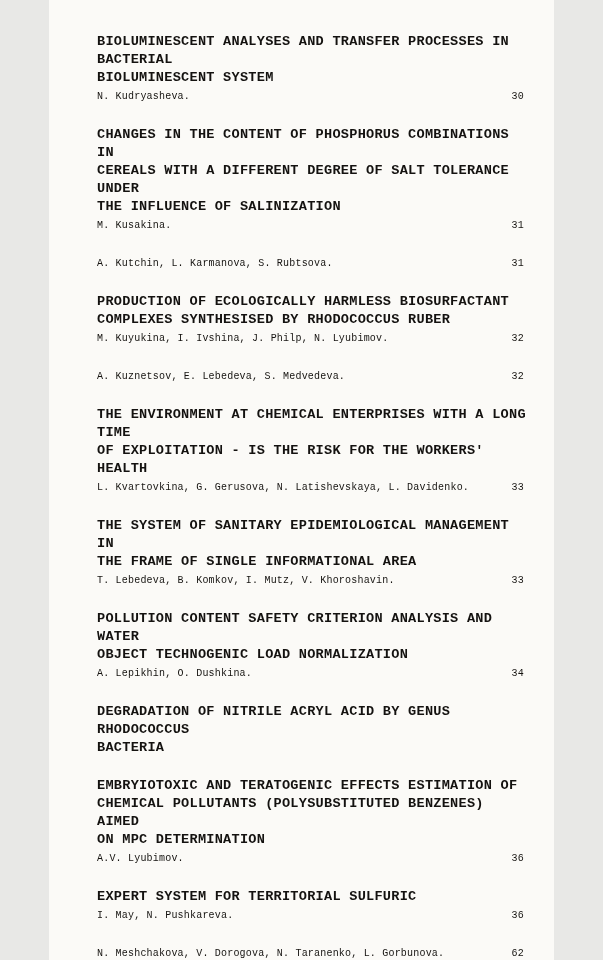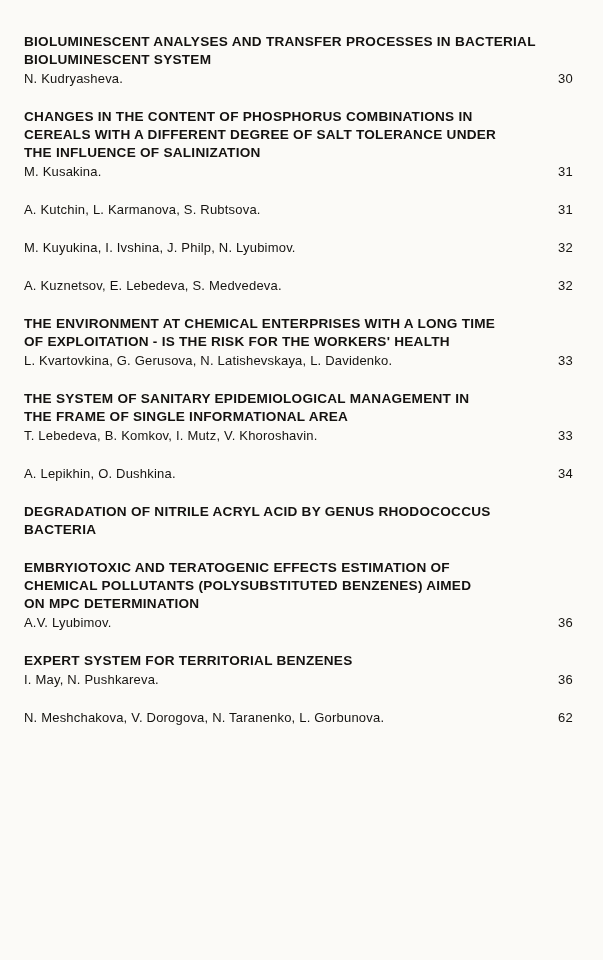--- a/index.html
+++ b/index.html
@@ -2,27 +2,27 @@
 <html><head>
 <meta charset="utf-8">
 <style>
   html, body {
     margin: 0;
     padding: 0;
     background: #e8e8e6;
   }
   .page {
     position: relative;
-    width: 603px;
+    width: 505px;
     height: 960px;
     margin: 0 auto;
     background: #fbfaf7;
     box-sizing: border-box;
-    padding: 33px 28px 10px 24px;
-    font-family: Liberation Sans, sans-serif;
+    padding: 33px 28px 10px 48px;
+    font-family: Liberation Mono, monospace;
     color: #151310;
     overflow: hidden;
   }
   .entries {
     width: 100%;
   }
   .entry {
     margin-bottom: 20px;
   }
   .entry .title {
@@ -31,21 +31,21 @@
     line-height: 18px;
     letter-spacing: 0.25px;
     white-space: pre-line;
     color: #141210;
   }
   .entry .meta {
     display: flex;
     justify-content: space-between;
     align-items: baseline;
     margin-top: 1px;
-    font-size: 13px;
+    font-size: 10px;
     line-height: 18px;
   }
   .entry .authors {
     letter-spacing: 0.2px;
   }
   .entry .page-num {
     padding-right: 2px;
     letter-spacing: 0.3px;
   }
 </style>
@@ -74,20 +74,22 @@
   </div>
 
   <div class="entry">
     <div class="meta">
       <span class="authors">A. Kutchin, L. Karmanova, S. Rubtsova.</span>
       <span class="page-num">31</span>
     </div>
   </div>
 
   <div class="entry">
+    <div class="title">PRODUCTION OF ECOLOGICALLY HARMLESS BIOSURFACTANT
+COMPLEXES SYNTHESISED BY RHODOCOCCUS RUBER</div>
     <div class="meta">
       <span class="authors">M. Kuyukina, I. Ivshina, J. Philp, N. Lyubimov.</span>
       <span class="page-num">32</span>
     </div>
   </div>
 
   <div class="entry">
     <div class="meta">
       <span class="authors">A. Kuznetsov, E. Lebedeva, S. Medvedeva.</span>
       <span class="page-num">32</span>
@@ -106,20 +108,22 @@
   <div class="entry">
     <div class="title">THE SYSTEM OF SANITARY EPIDEMIOLOGICAL MANAGEMENT IN
 THE FRAME OF SINGLE INFORMATIONAL AREA</div>
     <div class="meta">
       <span class="authors">T. Lebedeva, B. Komkov, I. Mutz, V. Khoroshavin.</span>
       <span class="page-num">33</span>
     </div>
   </div>
 
   <div class="entry">
+    <div class="title">POLLUTION CONTENT SAFETY CRITERION ANALYSIS AND WATER
+OBJECT TECHNOGENIC LOAD NORMALIZATION</div>
     <div class="meta">
       <span class="authors">A. Lepikhin, O. Dushkina.</span>
       <span class="page-num">34</span>
     </div>
   </div>
 
   <div class="entry">
     <div class="title">DEGRADATION OF NITRILE ACRYL ACID BY GENUS RHODOCOCCUS
 BACTERIA</div>
   </div>
@@ -128,21 +132,21 @@
     <div class="title">EMBRYIOTOXIC AND TERATOGENIC EFFECTS ESTIMATION OF
 CHEMICAL POLLUTANTS (POLYSUBSTITUTED BENZENES) AIMED
 ON MPC DETERMINATION</div>
     <div class="meta">
       <span class="authors">A.V. Lyubimov.</span>
       <span class="page-num">36</span>
     </div>
   </div>
 
   <div class="entry">
-    <div class="title">EXPERT SYSTEM FOR TERRITORIAL BENZENES</div>
+    <div class="title">EXPERT SYSTEM FOR TERRITORIAL SULFURIC</div>
     <div class="meta">
       <span class="authors">I. May, N. Pushkareva.</span>
       <span class="page-num">36</span>
     </div>
   </div>
 
   <div class="entry">
     <div class="meta">
       <span class="authors">N. Meshchakova, V. Dorogova, N. Taranenko, L. Gorbunova.</span>
       <span class="page-num">62</span>

